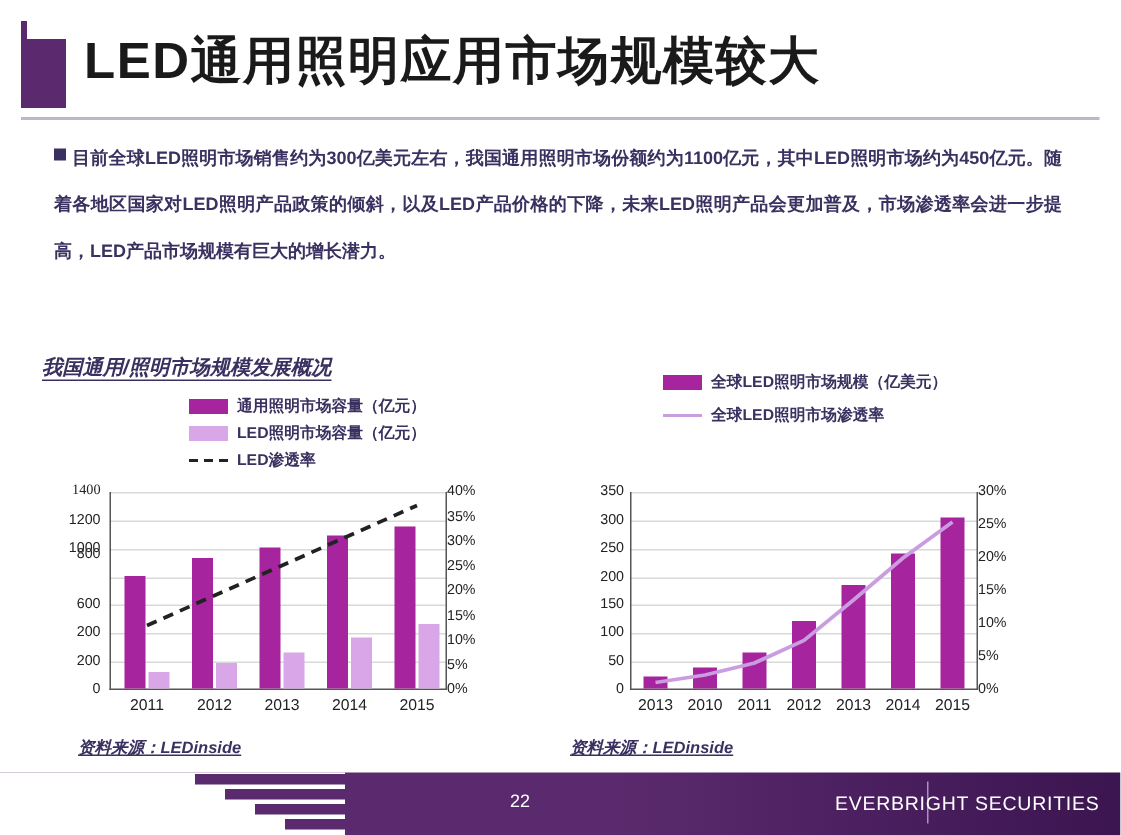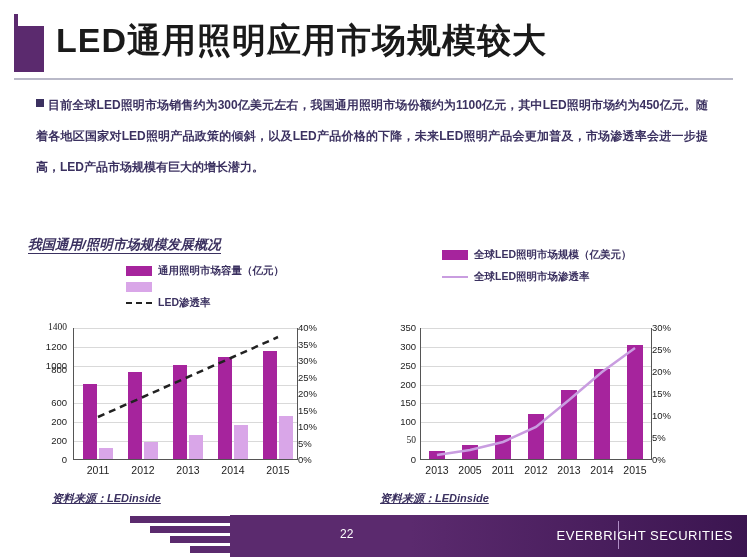--- a/index.html
+++ b/index.html
@@ -77,20 +77,21 @@
 <div class="panel" style="left:28px;top:236px;width:320px;">
   <div class="panel-title"><span class="u">我国通用/照明市场规模发展概况</span></div>
 
   <div class="legend" style="margin-left:78px;margin-top:10px;">
     <div class="legend-row">
       <span class="swatch" style="background:#a6249d;"></span>
       <span>通用照明市场容量（亿元）</span>
     </div>
     <div class="legend-row">
       <span class="swatch" style="background:#d9a6e8;"></span>
+      <span>LED照明市场容量（亿元）</span>
     </div>
     <div class="legend-row">
       <span class="dashline"></span>
       <span>LED渗透率</span>
     </div>
   </div>
 
   <div class="plot" style="position:absolute;left:45px;top:92px;width:225px;height:132px;">
 
     <div class="gridline" style="top:0px;"></div>
@@ -178,21 +179,21 @@
     <div class="frame"></div>
       <div class="frame-r"></div>
       <div class="base"></div>
 
     <div class="axis-left" style="left:-38px;top:-6px;">350</div>
     <div class="axis-left" style="left:-38px;top:12.9px;">300</div>
     <div class="axis-left" style="left:-38px;top:31.7px;">250</div>
     <div class="axis-left" style="left:-38px;top:50.6px;">200</div>
     <div class="axis-left" style="left:-38px;top:69.4px;">150</div>
     <div class="axis-left" style="left:-38px;top:88.3px;">100</div>
-    <div class="axis-left" style="left:-38px;top:107.1px;font-family:Liberation Serif, serif;">50</div>
+    <div class="axis-left" style="left:-38px;top:107.1px;">50</div>
     <div class="axis-left" style="left:-38px;top:126px;">0</div>
 
     <div class="axis-right" style="right:-34px;top:-6px;">30%</div>
     <div class="axis-right" style="right:-34px;top:16px;">25%</div>
     <div class="axis-right" style="right:-34px;top:38px;">20%</div>
     <div class="axis-right" style="right:-34px;top:60px;">15%</div>
     <div class="axis-right" style="right:-34px;top:82px;">10%</div>
     <div class="axis-right" style="right:-34px;top:104px;">5%</div>
     <div class="axis-right" style="right:-34px;top:126px;">0%</div>
 
@@ -202,21 +203,21 @@
     <div class="bar" style="left:108px;width:16px;height:45.3px;background:#a6249d;"></div>
     <div class="bar" style="left:141px;width:16px;height:68.7px;background:#a6249d;"></div>
     <div class="bar" style="left:174px;width:16px;height:90.5px;background:#a6249d;"></div>
     <div class="bar" style="left:207px;width:16px;height:114px;background:#a6249d;"></div>
 
     <svg width="232" height="132" style="position:absolute;left:0;top:0;">
       <polyline points="17,127 50,122 83,114 116,99 149,72 182,44 215,20" fill="none" stroke="#c99de0" stroke-width="2.5"></polyline>
     </svg>
 
     <div class="xlab" style="left:0px;top:136px;width:34px;">2013</div>
-    <div class="xlab" style="left:33px;top:136px;width:34px;">2005</div>
+    <div class="xlab" style="left:33px;top:136px;width:34px;">2010</div>
     <div class="xlab" style="left:66px;top:136px;width:34px;">2011</div>
     <div class="xlab" style="left:99px;top:136px;width:34px;">2012</div>
     <div class="xlab" style="left:132px;top:136px;width:34px;">2013</div>
     <div class="xlab" style="left:165px;top:136px;width:34px;">2014</div>
     <div class="xlab" style="left:198px;top:136px;width:34px;">2015</div>
   </div>
 
   <div class="src" style="position:absolute;left:0px;top:255px;">
     <u>资料来源：LEDinside</u>
   </div>

